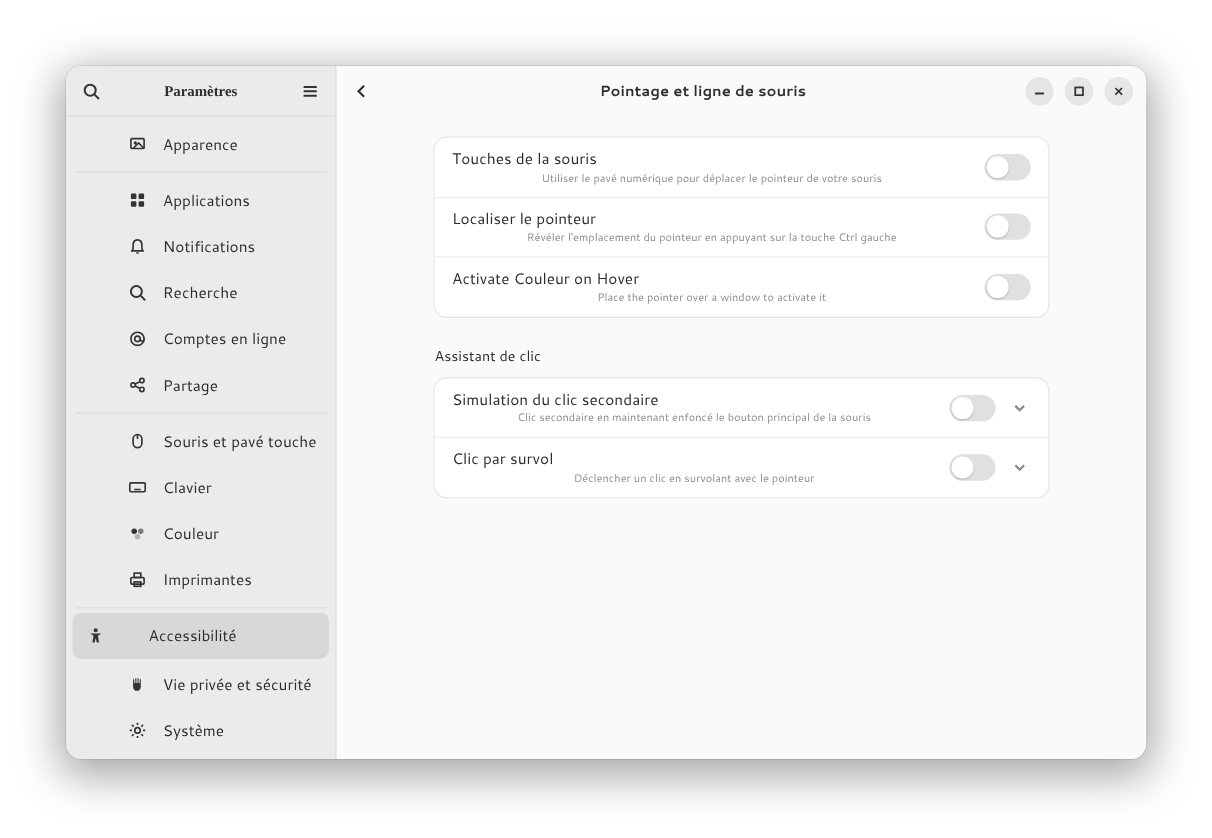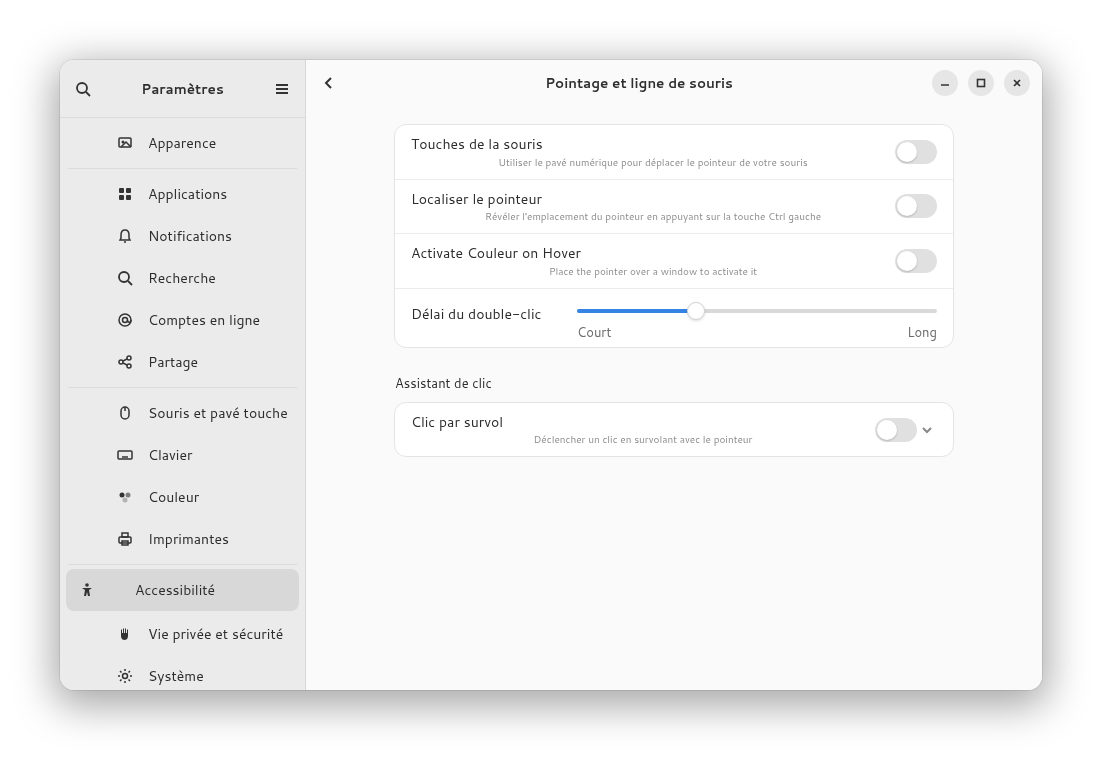--- a/index.html
+++ b/index.html
@@ -16,25 +16,26 @@
   }
   
   .sidebar {
     width: 246px;
     background: #ebebeb;
     border-right: 1px solid #d8d8d8;
     display: flex;
     flex-direction: column;
   }
   .sidebar-header {
-    height: 58px;
+    height: 46px;
     display: flex;
     align-items: center;
     border-bottom: 1px solid #dcdcdc;
     padding: 0 6px;
+    font-family: Liberation Serif, serif;
   }
   .icon-btn {
     width: 34px; height: 34px;
     display: flex; align-items: center; justify-content: center;
     border-radius: 6px;
     cursor: pointer;
   }
   .sidebar-title {
     flex: 1;
     text-align: center;
@@ -107,20 +108,21 @@
     background: #fff;
     border: 1px solid #e4e4e4;
     border-radius: 12px;
     overflow: hidden;
   }
   .row {
     padding: 10px 16px;
     border-bottom: 1px solid #ececec;
     display: flex;
     align-items: center;
+    gap: 12px;
   }
   .row:last-child { border-bottom: none; }
   .row-text { flex: 1; }
   .row-title { font-size: 14px; color: #2c2c2c; line-height: 1.4; }
   .row-sub { font-size: 10px; color: #8d8d8d; line-height: 1.4; text-align: center; }
   .switch {
     width: 42px; height: 24px;
     background: #e0e0e0;
     border-radius: 12px;
     position: relative;
@@ -403,48 +405,49 @@
           </div>
           <div class="switch"></div>
         </div>
         <div class="row">
           <div class="row-text">
             <div class="row-title">Activate Couleur on Hover</div>
             <div class="row-sub">Place the pointer over a window to activate it</div>
           </div>
           <div class="switch"></div>
         </div>
-        <div class="slider-row">
-          <div class="row-title" style="width:150px; padding-top:4px;">Délai du double-clic</div>
-          <div class="slider-wrap">
-            <div class="slider-track">
-              <div class="slider-fill"></div>
-              <div class="slider-thumb"></div>
-            </div>
-            <div class="slider-labels">
-              <span>Court</span>
-              <span>Long</span>
-            </div>
-          </div>
-        </div>
       </div>
 
       <div class="section-title">Assistant de clic</div>
 
       <div class="card">
         <div class="row">
           <div class="row-text">
-            <div class="row-title">Clic par survol</div>
-            <div class="row-sub">Déclencher un clic en survolant avec le pointeur</div>
+            <div class="row-title">Simulation du clic secondaire</div>
+            <div class="row-sub">Clic secondaire en maintenant enfoncé le bouton principal de la souris</div>
           </div>
           <div class="switch"></div>
           <div class="expand-chevron">
             <span>
                 <svg width="14" height="14" viewBox="0 0 14 14" fill="none" stroke="#888" stroke-width="2">
                   <polyline points="3,5 7,9 11,5"></polyline>
                 </svg>
               </span>
           </div>
         </div>
+        <div class="row">
+          <div class="row-text">
+            <div class="row-title">Clic par survol</div>
+            <div class="row-sub">Déclencher un clic en survolant avec le pointeur</div>
+          </div>
+          <div class="switch"></div>
+          <div class="expand-chevron">
+            <span>
+                <svg width="14" height="14" viewBox="0 0 14 14" fill="none" stroke="#888" stroke-width="2">
+                  <polyline points="3,5 7,9 11,5"></polyline>
+                </svg>
+              </span>
+          </div>
+        </div>
       </div>
     </div>
   </div>
 </div>
 
 </body></html>

